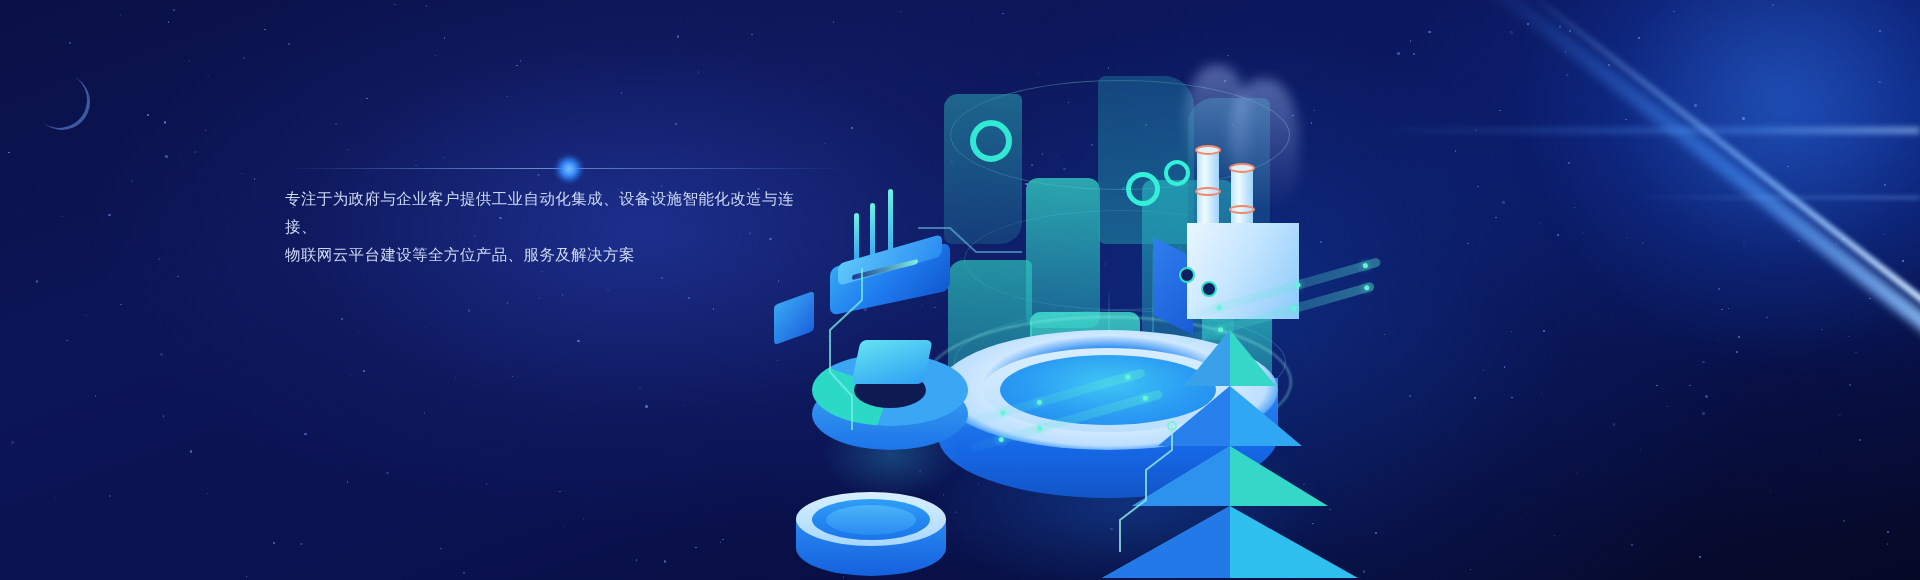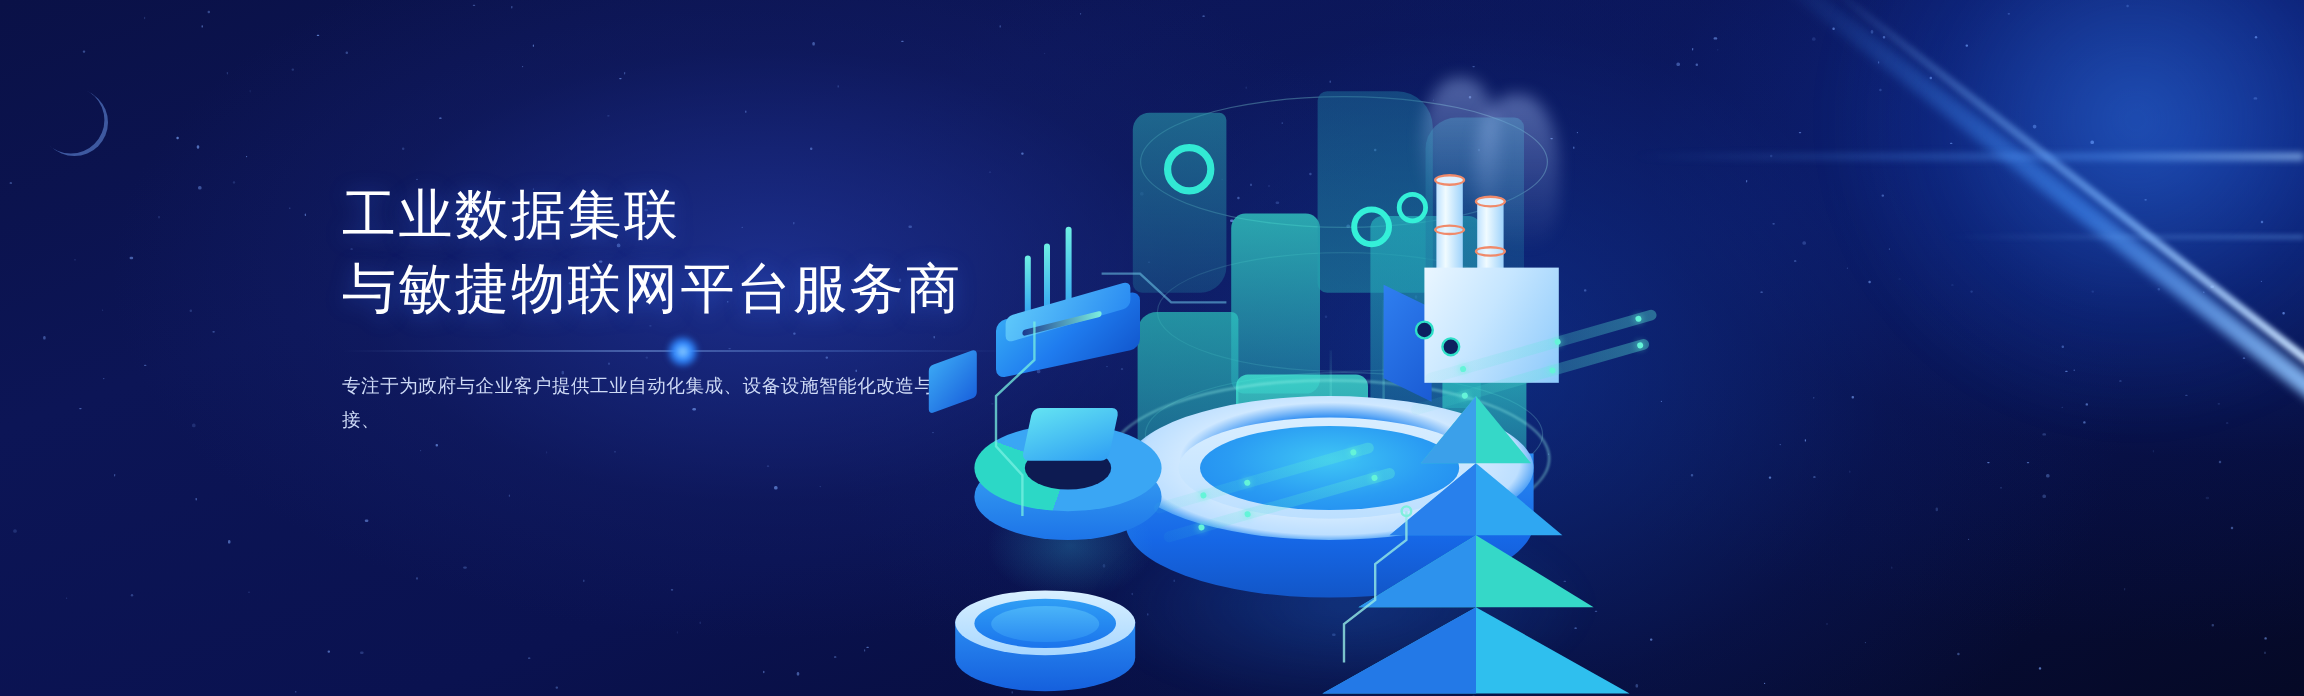--- a/index.html
+++ b/index.html
@@ -407,29 +407,26 @@
 
   <div class="corner-glow"></div>
   <div class="streak s1"></div>
   <div class="streak s2"></div>
   <div class="streak s3"></div>
   <div class="streak s4"></div>
 
   <div class="moon"></div>
 
   <div class="copy">
-    <div class="title">
-      <span class="l1">工业数据集联</span>
-      <span class="l2">与敏捷物联网平台服务商</span>
-    </div>
     <div class="divider">
       <span class="gem"></span>
     </div>
     <div class="subtitle">
       <span>专注于为政府与企业客户提供工业自动化集成、设备设施智能化改造与连接、</span><br>
+      <span>物联网云平台建设等全方位产品、服务及解决方案</span>
     </div>
   </div>
 
   <div class="art">
 
     <div class="floorglow"></div>
 
     <div class="n holo">
       <div class="ring-ell" style="left:20px;top:20px;width:340px;height:110px;"></div>
       <div class="ring-ell" style="left:34px;top:150px;width:312px;height:100px;border-color:rgba(150,245,235,.18);"></div>

